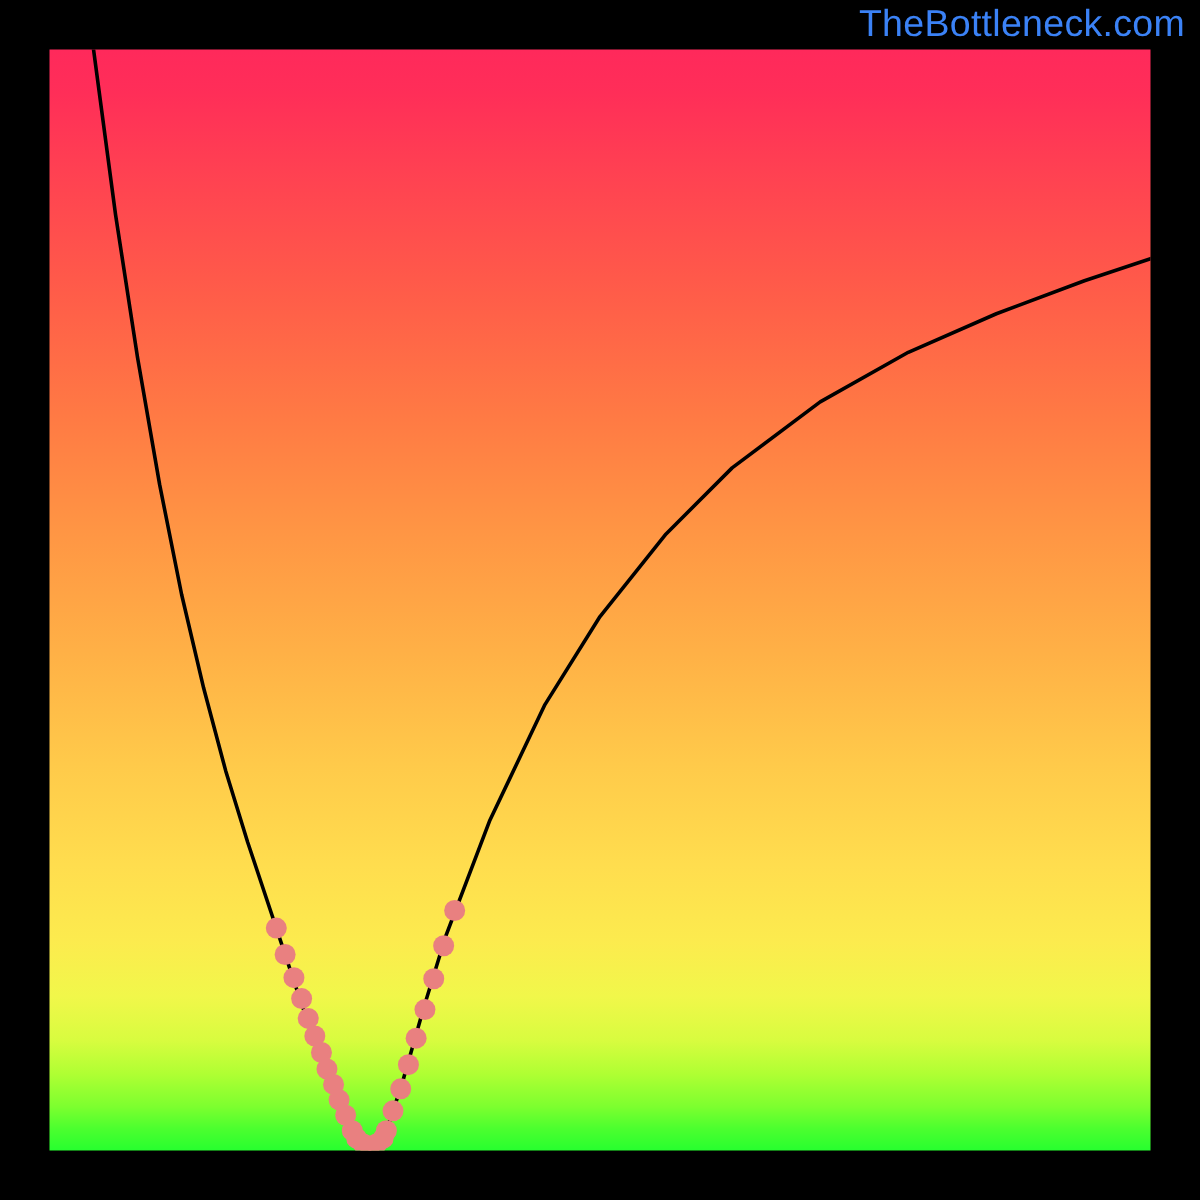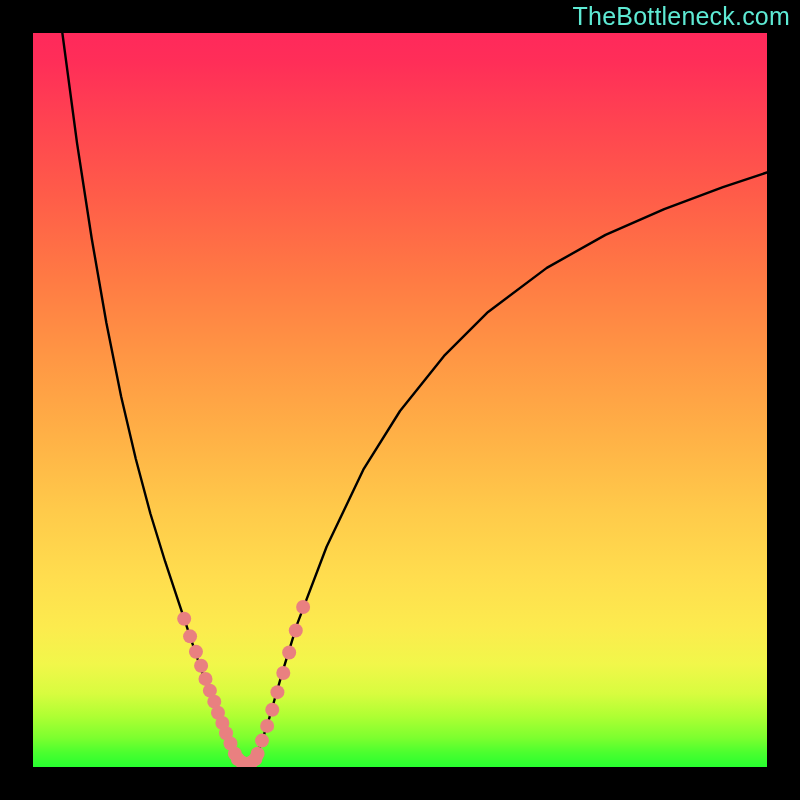--- a/index.html
+++ b/index.html
@@ -14,21 +14,21 @@
   .frame {
     position: absolute;
     left: 0; top: 0;
     width: 800px; height: 800px;
     background: #000;
   }
   .watermark {
     position: absolute;
     top: 2px;
     right: 10px;
-    color: #5eead4;
+    color: #3b82f6;
     font-size: 25px;
     font-weight: 400;
     letter-spacing: 0.2px;
     user-select: none;
   }
   .plot {
     position: absolute;
     left: 33px;
     top: 33px;
     width: 734px;

